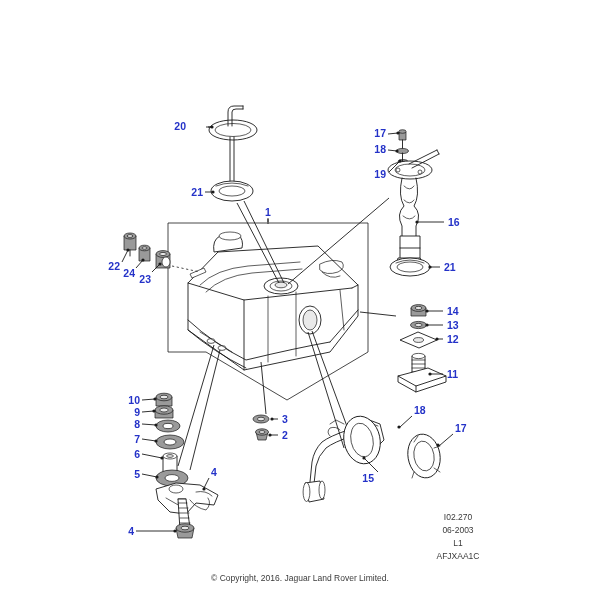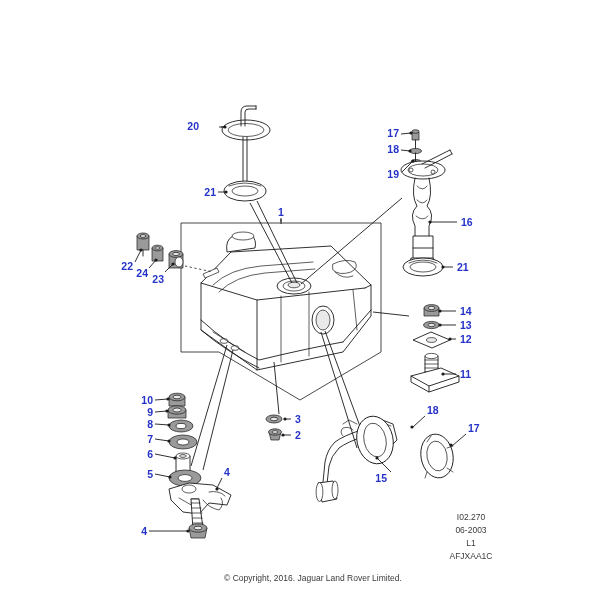--- a/index.html
+++ b/index.html
@@ -9,21 +9,21 @@
   }
   body {
     width: 600px;
     height: 600px;
     font-family: "Liberation Sans", sans-serif;
     position: relative;
     overflow: hidden;
   }
   #diagram-root {
     position: absolute;
-    left: 13px;
+    left: 0;
     top: 0;
     width: 516px;
     height: 600px;
   }
   svg.diagram {
     display: block;
     width: 600px;
     height: 600px;
   }
   .part-line {

